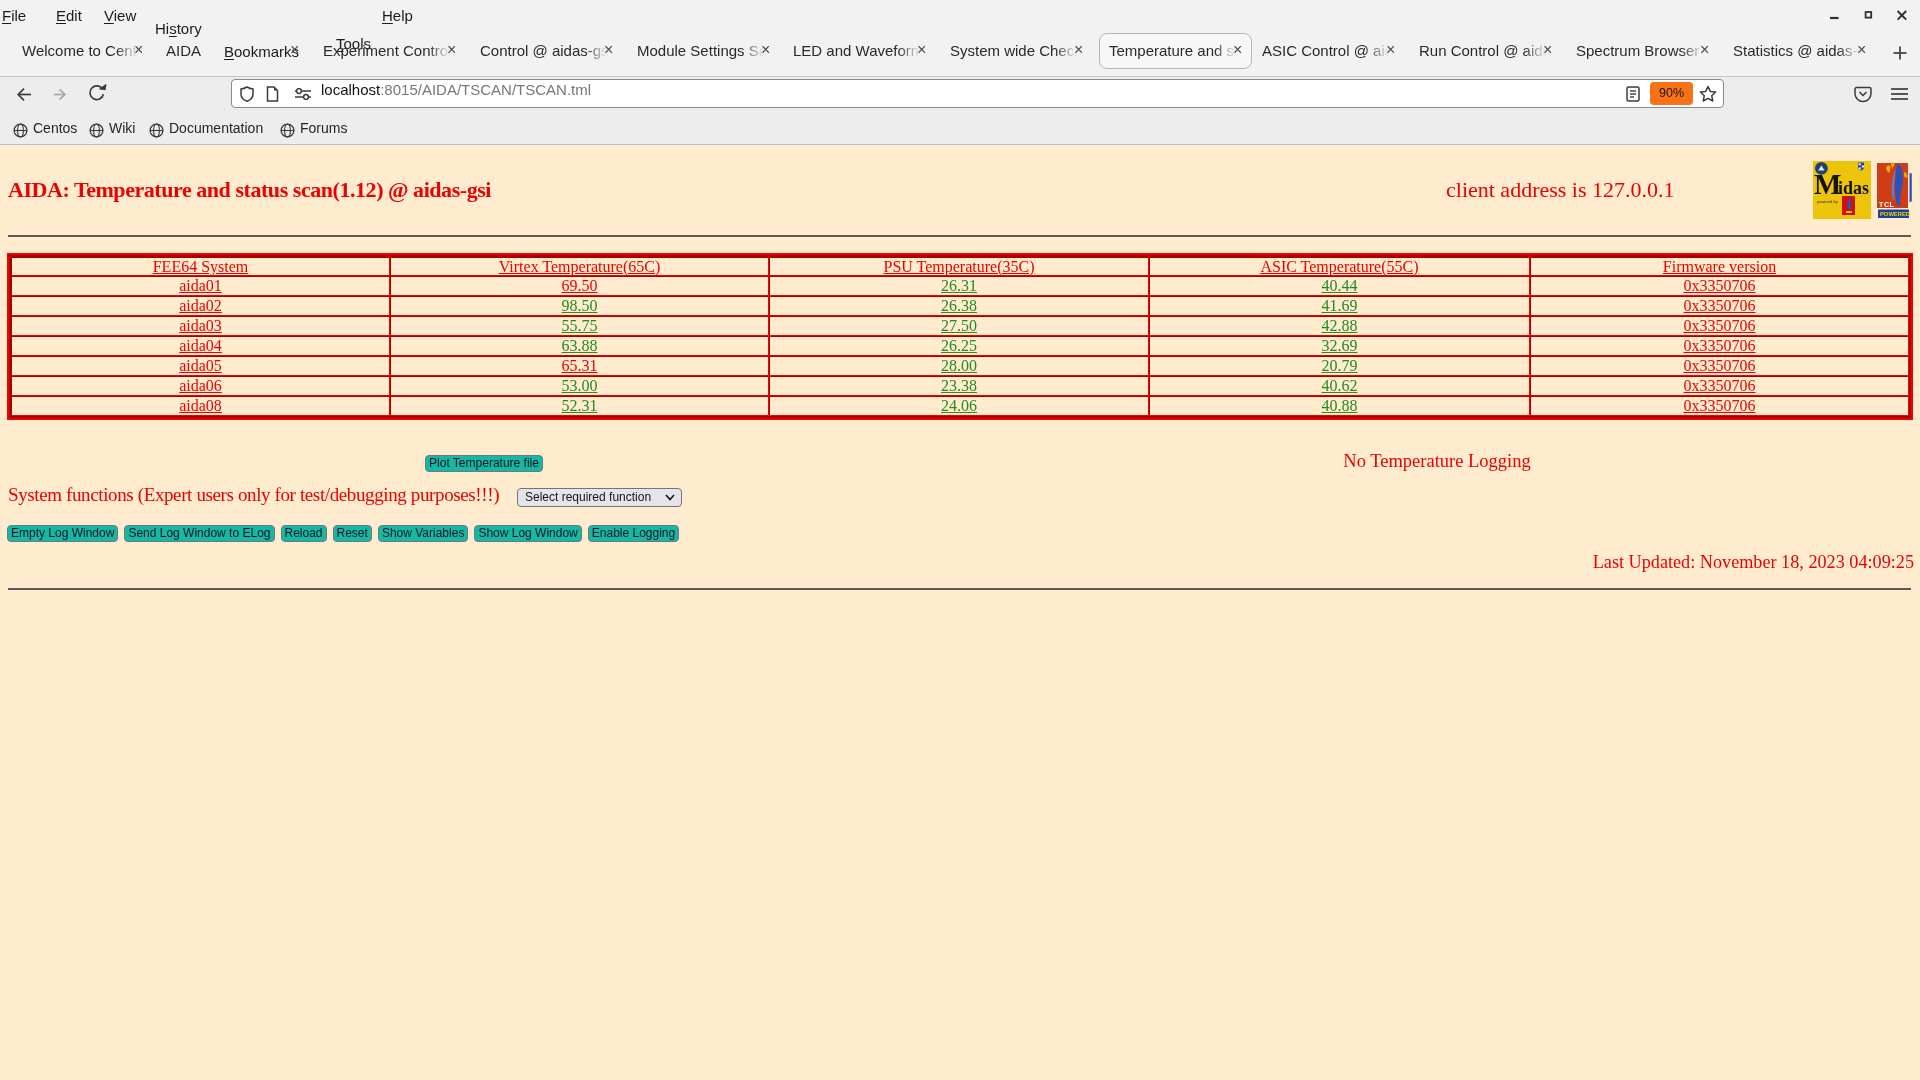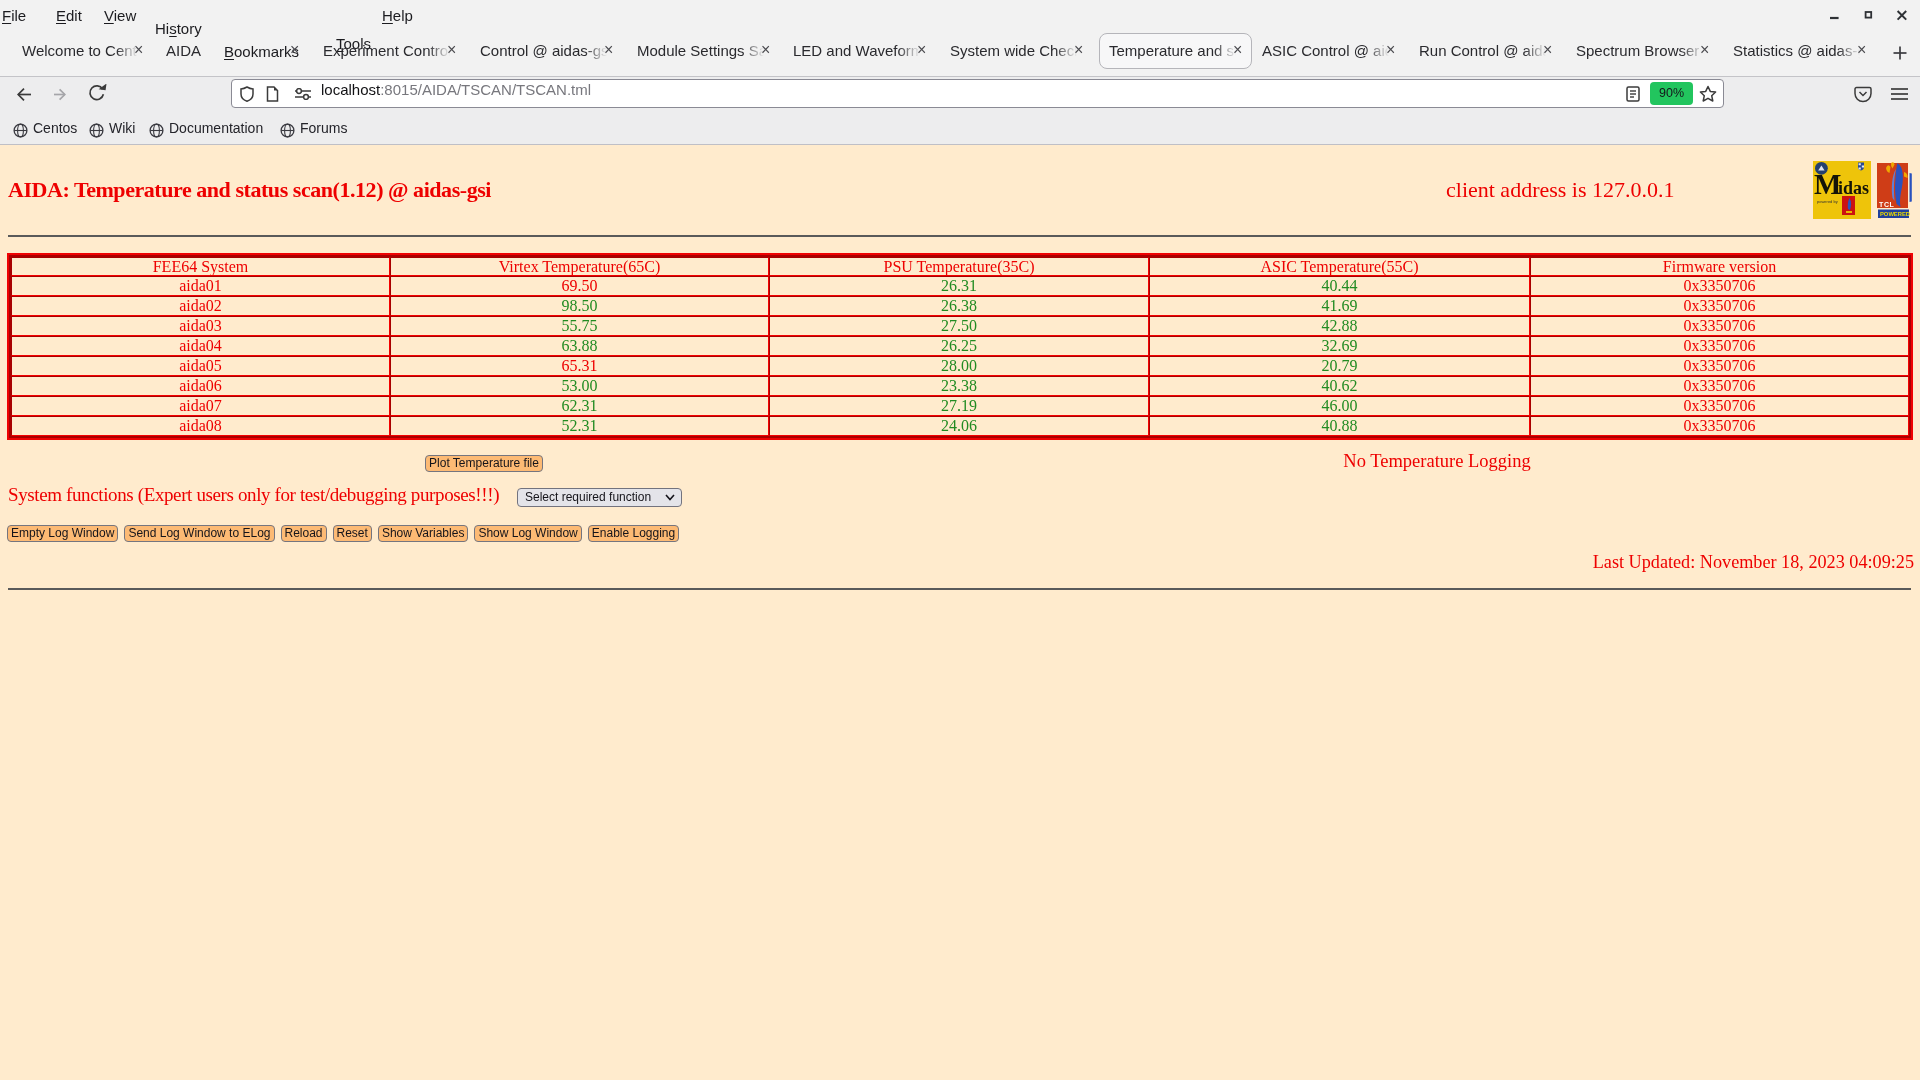--- a/index.html
+++ b/index.html
@@ -12,37 +12,37 @@
 .menuitem{position:absolute;top:7px;font-size:15px;color:#1b1b1f;}
 .menuitem u{text-decoration:underline;text-underline-offset:2px;}
 .winbtn{position:absolute;top:0;}
 .tab{position:absolute;top:33px;height:36px;}
 .tablabel{position:absolute;top:9px;left:0;width:117px;font-size:15px;color:#2a2a2e;white-space:nowrap;overflow:hidden;-webkit-mask-image:linear-gradient(to right,#000 calc(100% - 22px),rgba(0,0,0,0) 100%);mask-image:linear-gradient(to right,#000 calc(100% - 22px),rgba(0,0,0,0) 100%);}
 .tabx{position:absolute;top:8px;font-size:16px;color:#4a4a4f;}
 #activetab{position:absolute;left:1099px;top:33px;width:153px;height:36px;background:#f7f7f8;border:1px solid #b5b5ba;border-radius:8px;box-sizing:border-box;}
 
 #urlbar{position:absolute;left:231px;top:79px;width:1493px;height:29px;background:#fff;border:1px solid #8a8a94;border-radius:4px;box-sizing:border-box;}
 .urltext{position:absolute;top:5px;font-size:15px;white-space:nowrap;}
-#zoompill{position:absolute;left:1650px;top:82px;width:43px;height:23px;background:#22c55e;border-radius:4px;font-size:12.5px;color:#15141a;text-align:center;line-height:23px;}
+#zoompill{position:absolute;left:1650px;top:82px;width:43px;height:23px;background:#f97316;border-radius:4px;font-size:12.5px;color:#15141a;text-align:center;line-height:23px;}
 
 .bk{position:absolute;top:120px;font-size:14px;color:#24242a;}
 
 #content{position:absolute;top:145px;left:0;width:1920px;height:935px;background:#ffebcd;}
 .serif{font-family:"Liberation Serif",serif;}
 .red{color:#ee0000;}
 #title{position:absolute;left:8px;top:177px;font-size:22px;font-weight:bold;letter-spacing:-0.45px;}
 #client{position:absolute;left:1446px;top:177px;font-size:22px;font-weight:normal;}
 .hr{position:absolute;left:8px;width:1903px;height:2px;background:#5a5a5a;}
 #tweb{position:absolute;left:7px;top:253px;border:2px solid #ef0202;}
 #tweb2{border:2px solid #a90000;}
 #tscan{border-collapse:separate;border-spacing:0;width:1898px;table-layout:fixed;font-family:"Liberation Serif",serif;font-size:16px;}
-#tscan td{border-top:1px solid #a80000;border-left:1px solid #a80000;border-bottom:1px solid #f40000;border-right:1px solid #f40000;text-align:center;padding:0;height:18px;line-height:11.5px;overflow:visible;}
+#tscan td{border-top:1px solid #a80000;border-left:1px solid #a80000;border-bottom:1px solid #f40000;border-right:1px solid #f40000;text-align:center;padding:0;height:18px;line-height:11.5px;overflow:visible;text-decoration:underline;}
 #tscan tr.hdr td{height:17px;line-height:11.5px;}
 .green{color:#228B22;}
-button{font-family:"Liberation Sans",sans-serif;font-size:12px;color:#15141a;background:#fdba74;border:1px solid #75757f;border-radius:4px;height:17px;padding:0 3px;line-height:14px;}
+button{font-family:"Liberation Sans",sans-serif;font-size:12px;color:#15141a;background:#14b8a6;border:1px solid #75757f;border-radius:4px;height:17px;padding:0 3px;line-height:14px;}
 #plotrow{position:absolute;left:4px;top:453px;width:1920px;}
 #sysfn{position:absolute;left:8px;top:484px;font-size:19px;letter-spacing:-0.38px;}
 #selbox{position:absolute;left:517px;top:488px;width:165px;height:19px;background:#e4e4e9;border:1px solid #73737e;border-radius:4px;box-sizing:border-box;font-size:12px;color:#15141a;line-height:17px;padding-left:7px;}
 #btnrow{position:absolute;left:7px;top:523px;white-space:nowrap;}
 #btnrow button{margin-right:6px;}
 #nolog{position:absolute;left:957px;top:451px;width:960px;text-align:center;font-size:18.5px;}
 #lastupd{position:absolute;right:6px;top:552px;font-size:18.2px;}
 svg{display:block;}
 </style>
 </head>
@@ -290,27 +290,20 @@
             <td class="red">0x3350706</td>
           </tr>
  <tr>
             <td class="red">aida06</td>
             <td class="green">53.00</td>
             <td class="green">23.38</td>
             <td class="green">40.62</td>
             <td class="red">0x3350706</td>
           </tr>
  <tr>
-            <td class="red">aida07</td>
-            <td class="green">62.31</td>
-            <td class="green">27.19</td>
-            <td class="green">46.00</td>
-            <td class="red">0x3350706</td>
-          </tr>
- <tr>
             <td class="red">aida08</td>
             <td class="green">52.31</td>
             <td class="green">24.06</td>
             <td class="green">40.88</td>
             <td class="red">0x3350706</td>
           </tr>
 </tbody>
       </table>
     </div>
   </div>

